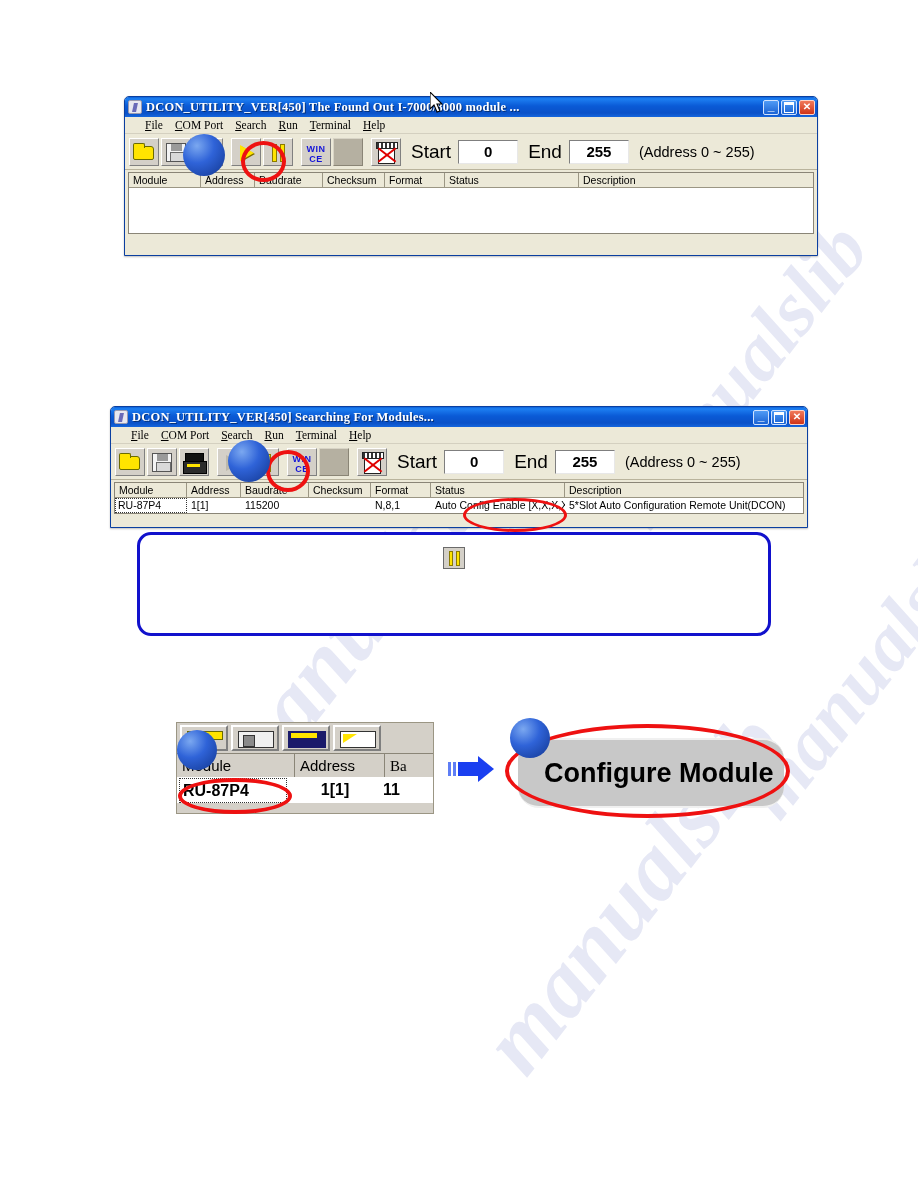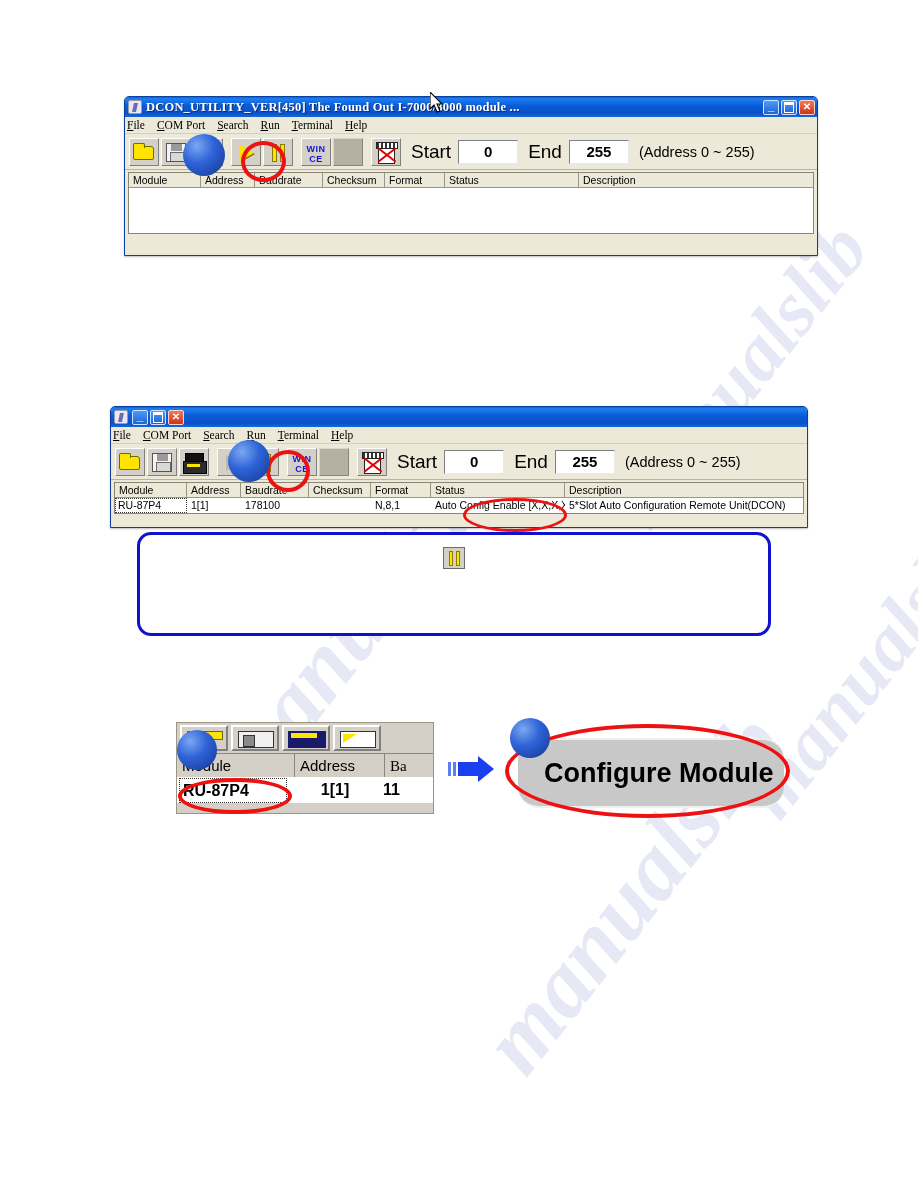--- a/index.html
+++ b/index.html
@@ -94,21 +94,21 @@
   }
   .winbtn.min .gl { align-items: flex-end; padding-bottom: 2px; font-size: 12px; }
   .winbtn.max .gl::after {
     content:""; width:8px; height:7px; border:1.5px solid #fff; border-top-width:3px;
   }
 
   
   .menubar {
     display: flex; align-items: center;
     height: 17px;
-    padding-left: 2px;
+    padding-left: 20px;
     background: #ece9d8;
     border-bottom: 1px solid #d4d0c0;
     position: relative;
   }
   .menuitem {
     font-family: "Liberation Serif", serif;
     font-size: 11.5px;
     color: #000;
     margin-right: 12px;
     white-space: nowrap;
@@ -452,20 +452,21 @@
   <div class="dot" style="left:183px; top:134px; width:42px; height:42px;"></div>
 
   <svg class="cursor" style="left:430px; top:92px;" width="16" height="24" viewBox="0 0 16 24">
     <polygon points="0,0 0,17 4,13 7,20 10,19 7,12 12,12" fill="#ffffff" stroke="#000000" stroke-width="1.1"></polygon>
   </svg>
 
   <div class="xpwin" id="win2" style="left:110px; top:406px; width:698px; height:122px;">
 
     <div class="titlebar">
       <span class="title-icon"></span>
+      <span class="title-text">DCON_UTILITY_VER[450] Searching For Modules...</span>
       <span class="winbtns">
         <span class="winbtn min">
             <span class="gl">_</span>
           </span>
         <span class="winbtn max">
             <span class="gl"></span>
           </span>
         <span class="winbtn close">
             <span class="gl">✕</span>
           </span>
@@ -527,21 +528,21 @@
         <span class="cell" style="width:54px;">Address</span>
         <span class="cell" style="width:68px;">Baudrate</span>
         <span class="cell" style="width:62px;">Checksum</span>
         <span class="cell" style="width:60px;">Format</span>
         <span class="cell" style="width:134px;">Status</span>
         <span class="cell" style="flex:1 1 auto; border-right:none;">Description</span>
       </div>
       <div class="gridrow data">
         <span class="cell first" style="width:72px;">RU-87P4</span>
         <span class="cell" style="width:54px;">1[1]</span>
-        <span class="cell" style="width:68px;">178100</span>
+        <span class="cell" style="width:68px;">115200</span>
         <span class="cell" style="width:62px;margin-top:25px;">Disable</span>
         <span class="cell" style="width:60px;">N,8,1</span>
         <span class="cell" style="width:134px;">Auto Config Enable [X,X,X,X]</span>
         <span class="cell" style="flex:1 1 auto;">5*Slot Auto Configuration Remote Unit(DCON)</span>
       </div>
     </div>
   </div>
 
   <div class="ellipse" style="left:266px; top:450px; width:44px; height:42px;"></div>
   <div class="dot" style="left:228px; top:440px; width:42px; height:42px;"></div>

